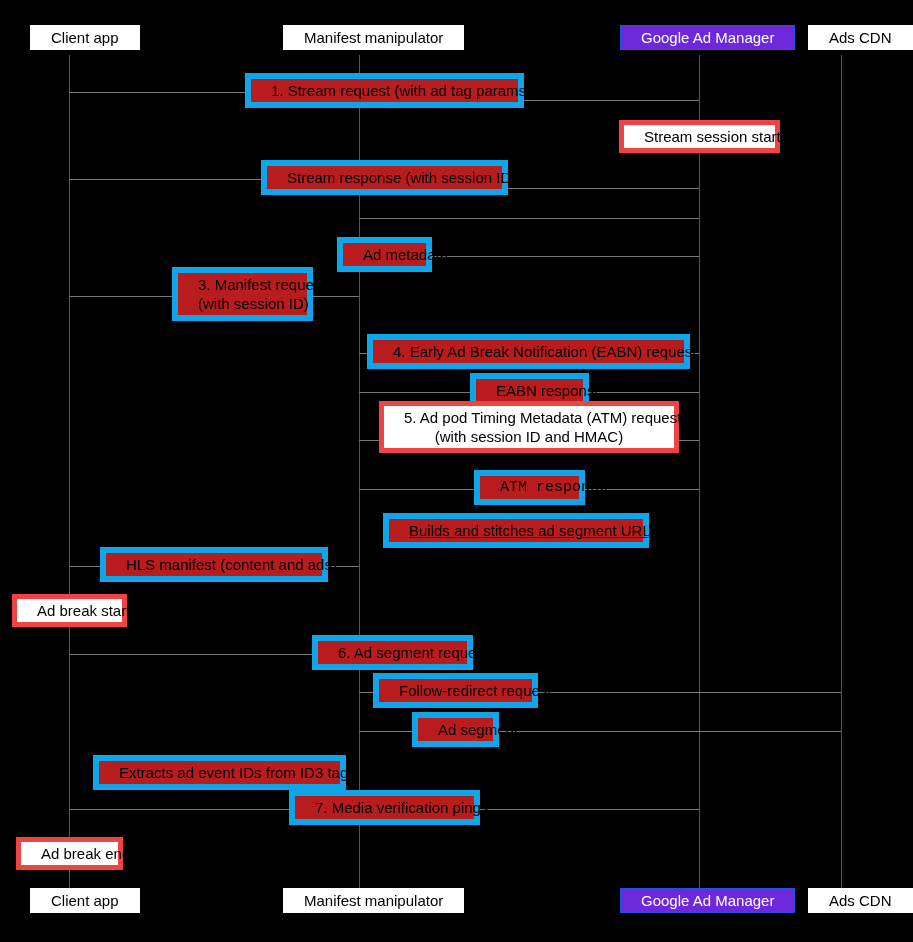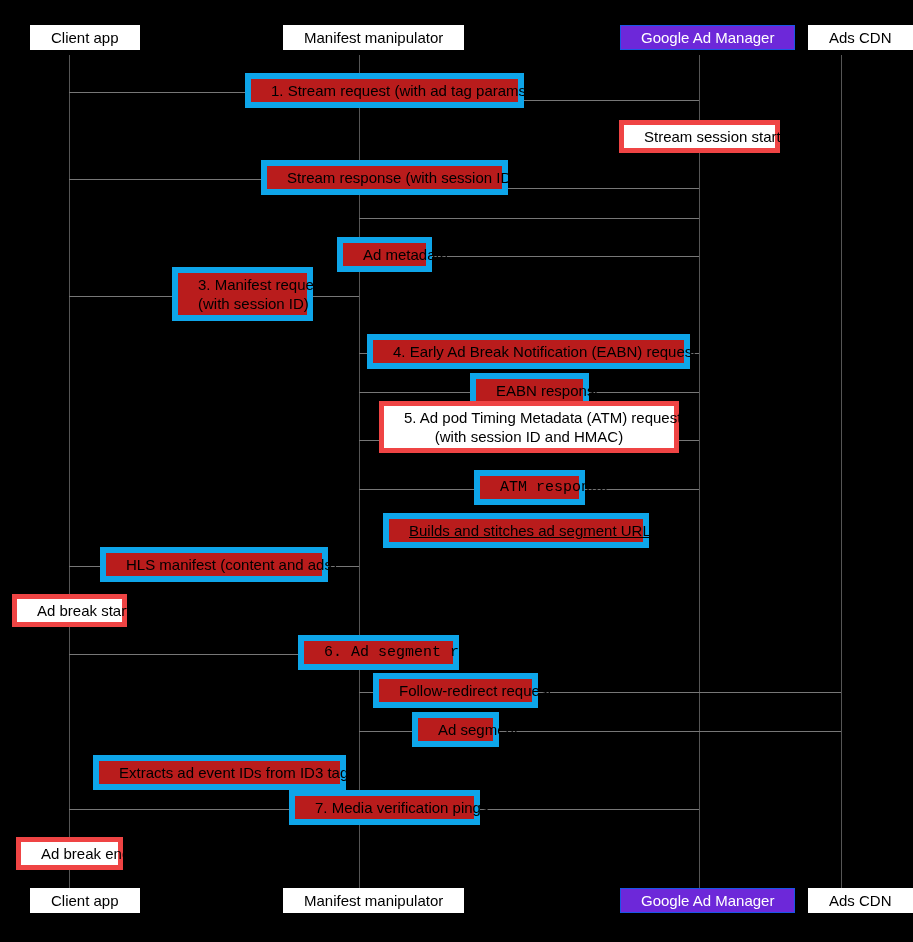--- a/index.html
+++ b/index.html
@@ -99,19 +99,19 @@
     <div class="node plain" style="left: 144px; top: 267px; width: 141px; margin-left: 28px;">3. Manifest request
 (with session ID)</div>
     <div class="node plain" style="left: 367px; top: 334px; width: 323px;">4. Early Ad Break Notification (EABN) request</div>
     <div class="node plain" style="left: 470px; top: 373px; width: 119px;">EABN response</div>
     <div class="node highlight" style="left: 379px; top: 401px; width: 300px;">5. Ad pod Timing Metadata (ATM) request
 (with session ID and HMAC)</div>
     <div class="node plain" style="left: 474px; top: 470px; width: 111px; font-family: Liberation Mono, monospace;">ATM response</div>
     <div class="node plain" style="left: 383px; top: 513px; width: 266px; text-decoration: underline;">Builds and stitches ad segment URLs</div>
     <div class="node plain" style="left: 100px; top: 547px; width: 228px;">HLS manifest (content and ads)</div>
     <div class="node highlight" style="left: 12px; top: 594px; width: 115px;">Ad break starts</div>
-    <div class="node plain" style="left: 298px; top: 635px; width: 161px; font-family: Liberation Mono, monospace;">6. Ad segment request</div>
+    <div class="node plain" style="left: 312px; top: 635px; width: 161px;">6. Ad segment request</div>
     <div class="node plain" style="left: 373px; top: 673px; width: 165px;">Follow-redirect request</div>
     <div class="node plain" style="left: 412px; top: 712px; width: 87px;">Ad segment</div>
     <div class="node plain" style="left: 93px; top: 755px; width: 253px;">Extracts ad event IDs from ID3 tags</div>
     <div class="node plain" style="left: 289px; top: 790px; width: 191px;">7. Media verification pings</div>
     <div class="node highlight" style="left: 16px; top: 837px; width: 107px;">Ad break ends</div>
   </div>
 
 </body></html>

